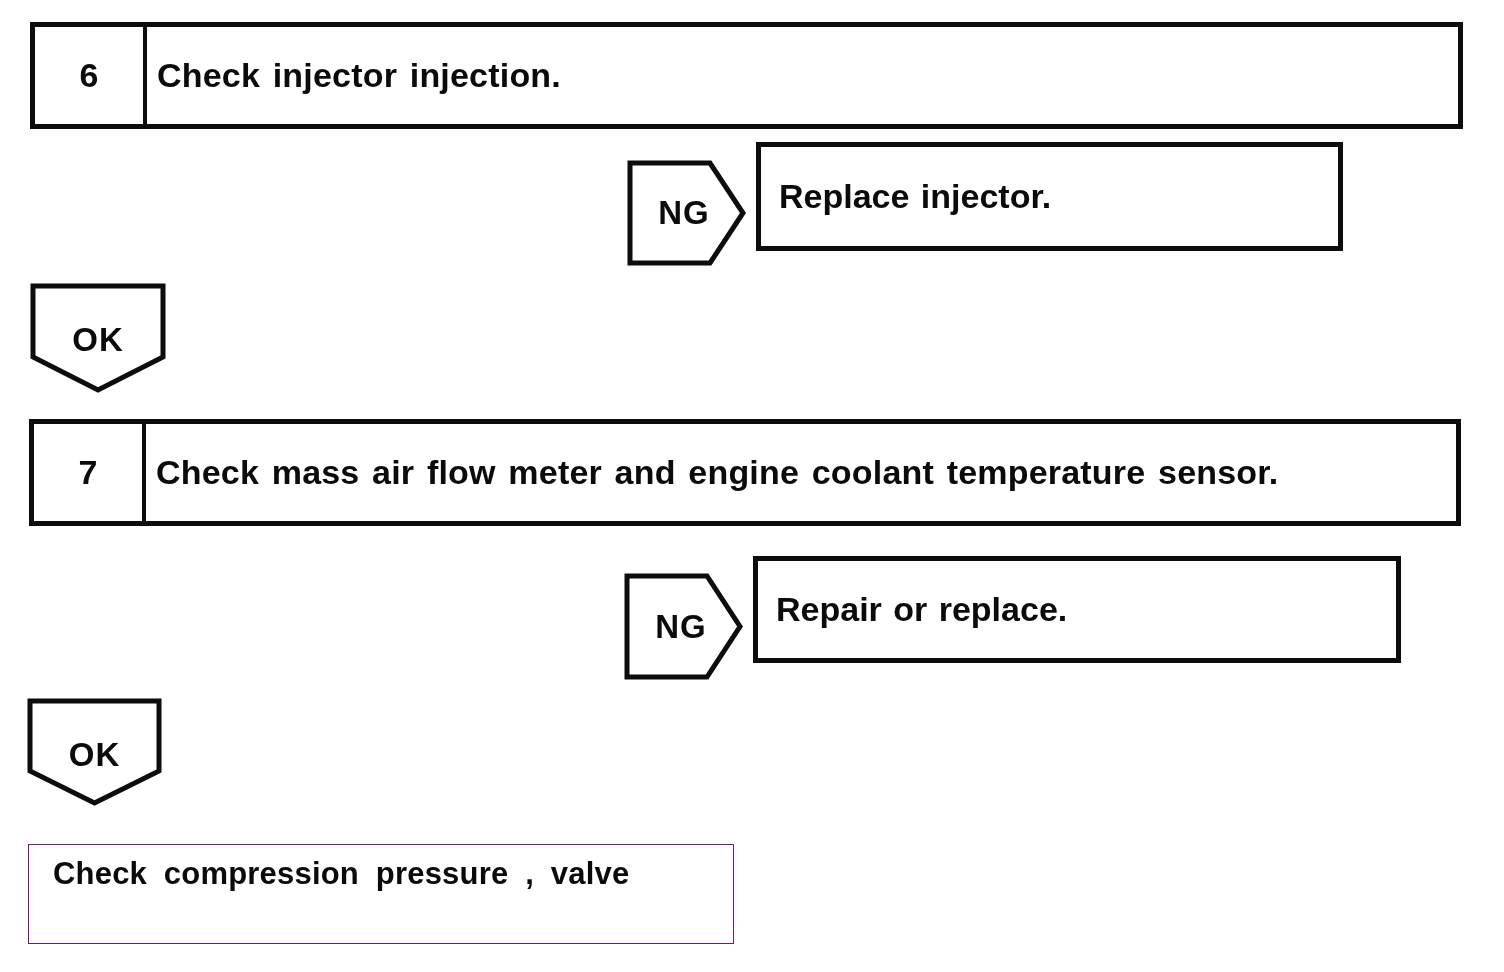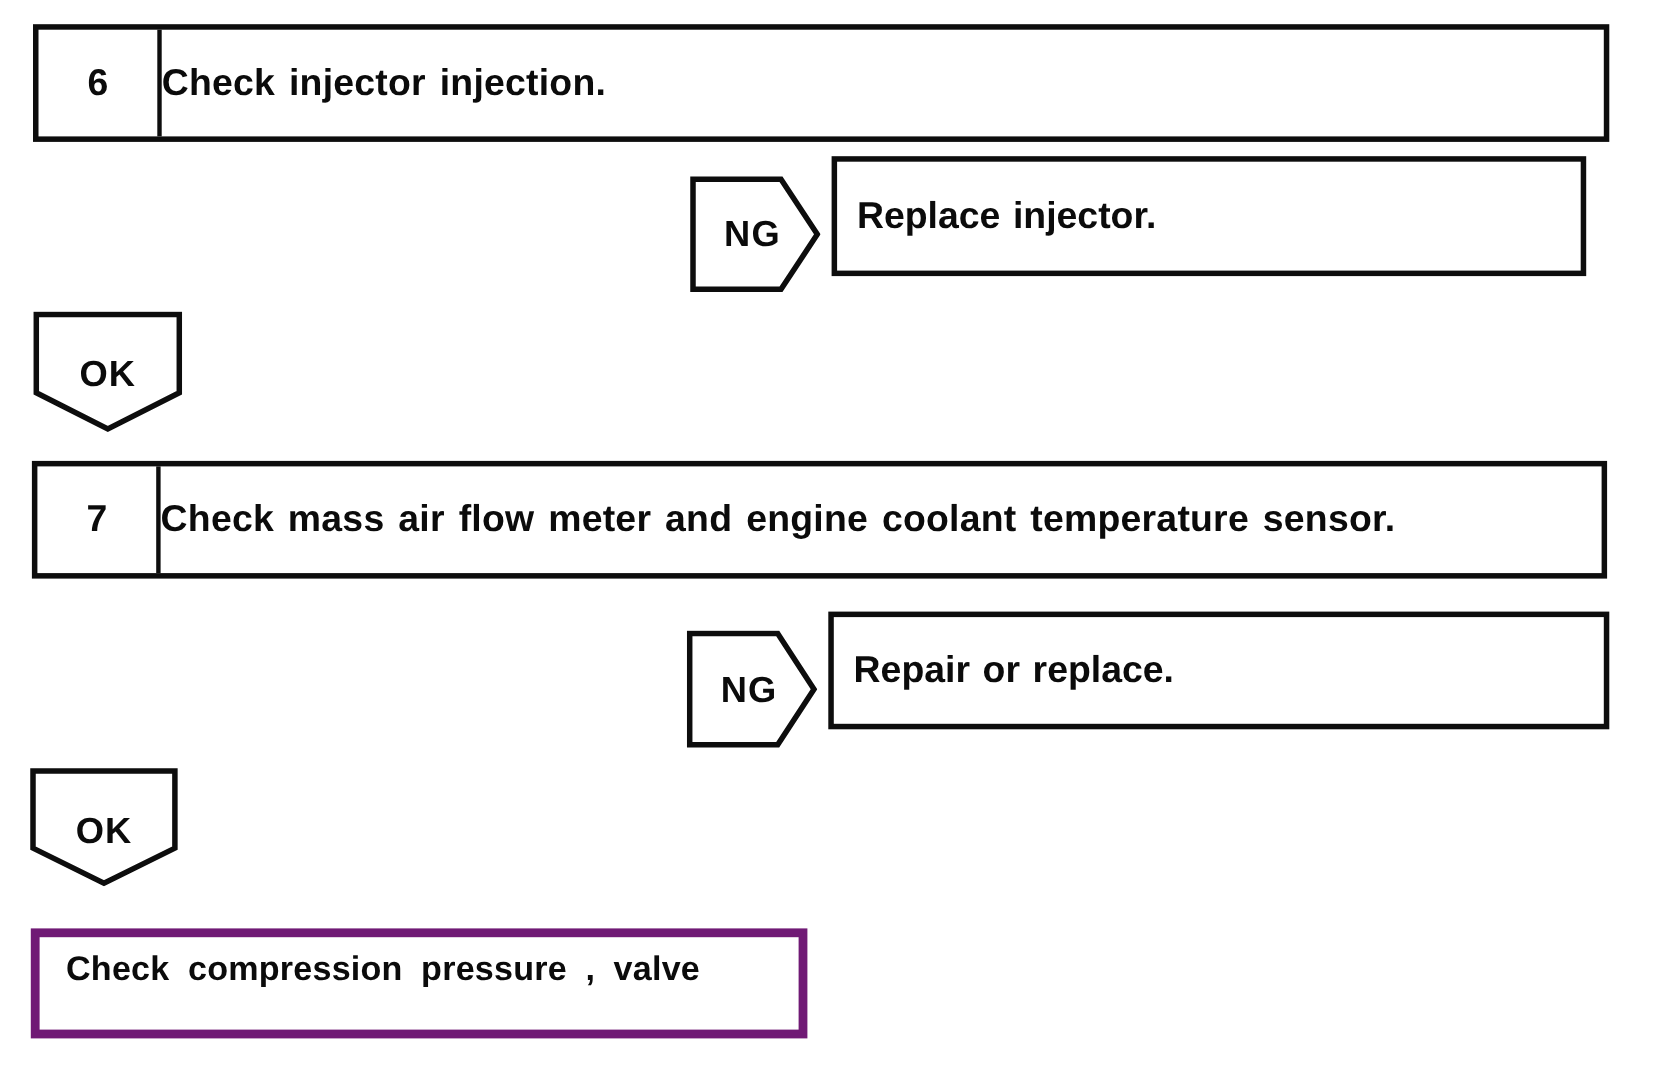--- a/index.html
+++ b/index.html
@@ -30,20 +30,21 @@
     border-right: 4px solid #0d0d0d;
     display: flex;
     align-items: center;
     justify-content: center;
     font-size: 34px;
   }
   .stepbox .title {
     flex: 1;
     display: flex;
     align-items: center;
+    padding-left: 10px;
     font-size: 34px;
     letter-spacing: 0.2px;
     word-spacing: 3px;
     white-space: nowrap;
   }
   
   .ngtag, .oktag {
     position: absolute;
     margin-top: 16px;
   }
@@ -90,21 +91,21 @@
     display: flex;
     align-items: center;
     padding-left: 18px;
     font-size: 34px;
     box-sizing: border-box;
     word-spacing: 2px;
   }
   
   .finalbox {
     position: absolute;
-    border: 8px solid #701a75;
+    border: 1px solid #701a75;
     background: #ffffff;
     box-sizing: border-box;
     padding: 10px 0 0 24px;
     font-size: 31px;
     line-height: 37px;
     letter-spacing: 0.2px;
   }
   .finalbox .fline1 {
     word-spacing: 8px;
   }
@@ -121,21 +122,21 @@
     <div class="num">6</div>
     <div class="title">Check injector injection.</div>
   </div>
 
   <div class="ngtag" style="left:627px; top:144px; width:119px; height:106px">
     <svg viewBox="0 0 119 106" preserveAspectRatio="none">
       <polygon class="shapepoly" points="3,3 83,3 116,53 83,103 3,103"></polygon>
     </svg>
     <span class="nglabel">NG</span>
   </div>
-  <div class="actionbox" style="left:756px; top:142px; width:686px; height:109px">
+  <div class="actionbox" style="left:756px; top:142px; width:587px; height:109px">
     <span>Replace injector.</span>
   </div>
 
   <div class="oktag" style="left:30px; top:267px; width:136px; height:110px">
     <svg viewBox="0 0 136 110" preserveAspectRatio="none">
       <polygon class="shapepoly" points="3,3 133,3 133,74 68,107 3,74"></polygon>
     </svg>
     <span class="oklabel">OK</span>
   </div>
 
@@ -143,21 +144,21 @@
     <div class="num">7</div>
     <div class="title">Check mass air flow meter and engine coolant temperature sensor.</div>
   </div>
 
   <div class="ngtag" style="left:624px; top:557px; width:119px; height:107px">
     <svg viewBox="0 0 119 107" preserveAspectRatio="none">
       <polygon class="shapepoly" points="3,3 83,3 116,53.5 83,104 3,104"></polygon>
     </svg>
     <span class="nglabel">NG</span>
   </div>
-  <div class="actionbox" style="left:753px; top:556px; width:710px; height:107px">
+  <div class="actionbox" style="left:753px; top:556px; width:648px; height:107px">
     <span>Repair or replace.</span>
   </div>
 
   <div class="oktag" style="left:27px; top:682px; width:135px; height:108px">
     <svg viewBox="0 0 135 108" preserveAspectRatio="none">
       <polygon class="shapepoly" points="3,3 132,3 132,73 67.5,105 3,73"></polygon>
     </svg>
     <span class="oklabel">OK</span>
   </div>
 

